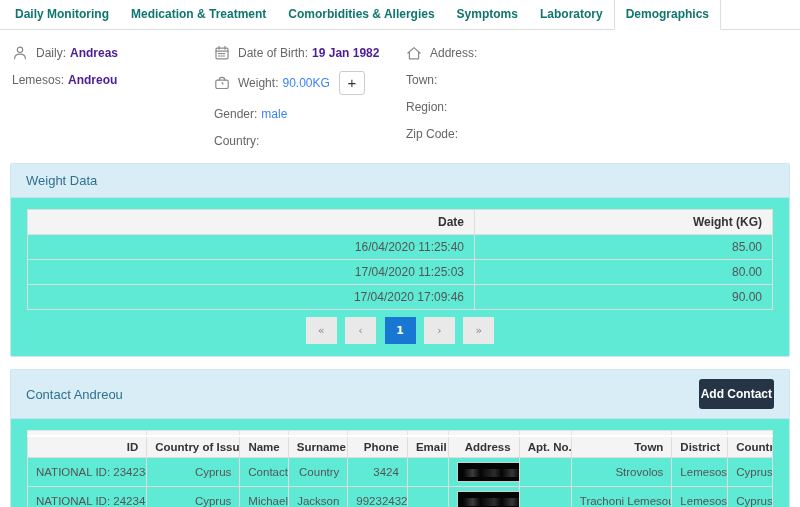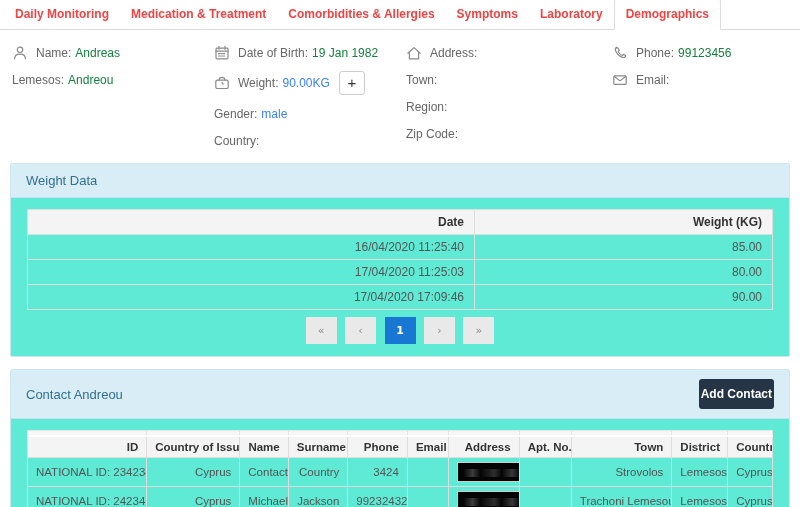--- a/index.html
+++ b/index.html
@@ -1,31 +1,31 @@
 <!DOCTYPE html>
 <html><head>
 <meta charset="utf-8">
 <style>
   * { margin:0; padding:0; box-sizing:border-box; }
   html,body { width:800px; height:507px; overflow:hidden; background:#fff;
     font-family:"Liberation Sans", sans-serif; color:#555; }
 
   
   .tabbar { display:flex; align-items:flex-end; height:30px; border-bottom:1px solid #ddd; padding:0 4px; }
-  .tab { padding:8px 11px 8px; font-size:12px; font-weight:700; color:#ef4444; white-space:nowrap; cursor:pointer; }
+  .tab { padding:8px 11px 8px; font-size:12px; font-weight:700; color:#0f766e; white-space:nowrap; cursor:pointer; }
   .tab.active { background:#fff; border:1px solid #ddd; border-bottom:1px solid #fff;
     border-radius:4px 4px 0 0; margin-bottom:-1px; }
 
   
   .demo { display:grid; grid-template-columns:202px 192px 206px 1fr; padding:14px 12px 4px 12px; font-size:12px; color:#666; }
   .d-row { display:flex; align-items:center; margin-bottom:10px; min-height:17px; }
   .d-icon { width:17px; height:16px; margin-right:7px; flex:0 0 17px; display:flex; align-items:center; }
   .d-icon svg { stroke:#8a8a8a; fill:none; stroke-width:1.2; stroke-linecap:round; stroke-linejoin:round; }
   .d-label { color:#666; }
-  .d-val { font-weight:400; color:#15803d; margin-left:4px; }
+  .d-val { font-weight:700; color:#4c1d95; margin-left:4px; }
   .d-val.plain { font-weight:400; color:#3b82f6; }
   .plus-btn { margin-left:9px; width:26px; height:24px; border:1px solid #ccc; border-radius:3px;
     background:#fff; color:#333; font-size:15px; line-height:22px; text-align:center; cursor:pointer; }
 
   
   .panel { margin:0 10px; border:1px solid #cde6f1; border-radius:2px; background:#5eead4; }
   .panel + .panel { margin-top:12px; }
   .panel-heading { background:#d9edf7; color:#31708f; font-size:13px; padding:9px 15px;
     border-bottom:1px solid #c5e0ee; display:flex; align-items:center; justify-content:space-between; }
   .panel-body { padding:11px 16px 12px; }
@@ -69,21 +69,21 @@
 <div class="demo">
 
   <div>
     <div class="d-row">
       <span class="d-icon">
         <svg width="16" height="16" viewBox="0 0 16 16">
             <circle cx="8" cy="4.8" r="2.7"></circle>
             <path d="M2.6 13.8c0-3.1 2.4-4.7 5.4-4.7s5.4 1.6 5.4 4.7"></path>
           </svg>
       </span>
-      <span class="d-label">Name:</span>
+      <span class="d-label">Daily:</span>
       <span class="d-val">Andreas</span>
     </div>
     <div class="d-row">
       <span class="d-label">Lemesos:</span>
       <span class="d-val">Andreou</span>
     </div>
   </div>
 
   <div>
     <div class="d-row">
@@ -140,41 +140,20 @@
     <div class="d-row">
       <span class="d-label">Region:</span>
       <span class="d-val plain"></span>
     </div>
     <div class="d-row">
       <span class="d-label">Zip Code:</span>
       <span class="d-val plain"></span>
     </div>
   </div>
 
-  <div>
-    <div class="d-row">
-      <span class="d-icon">
-        <svg width="16" height="16" viewBox="0 0 16 16">
-            <path d="M4.6 2.2C3 3.2 2.9 5 4.3 7.3c1.5 2.5 3.8 4.5 6.3 5.1 2 .5 3.3-.8 2.9-1.9l-2.1-1.1-1.1 1.1c-1.6-.6-3.5-2.5-4.1-4.1l1.1-1.1-1.1-2.1c-.4-.4-1-.4-1.6 0z"></path>
-          </svg>
-      </span>
-      <span class="d-label">Phone:</span>
-      <span class="d-val">99123456</span>
-    </div>
-    <div class="d-row">
-      <span class="d-icon">
-        <svg width="16" height="16" viewBox="0 0 16 16">
-            <rect x="1.8" y="3.8" width="12.4" height="8.6" rx="1"></rect>
-            <path d="M2.4 4.5 8 8.9l5.6-4.4"></path>
-          </svg>
-      </span>
-      <span class="d-label">Email:</span>
-      <span class="d-val plain"></span>
-    </div>
-  </div>
 </div>
 
 <div class="panel">
   <div class="panel-heading">
     <span>Weight Data</span>
   </div>
   <div class="panel-body">
     <table class="wtable">
       <colgroup>
           <col style="width:60%">

